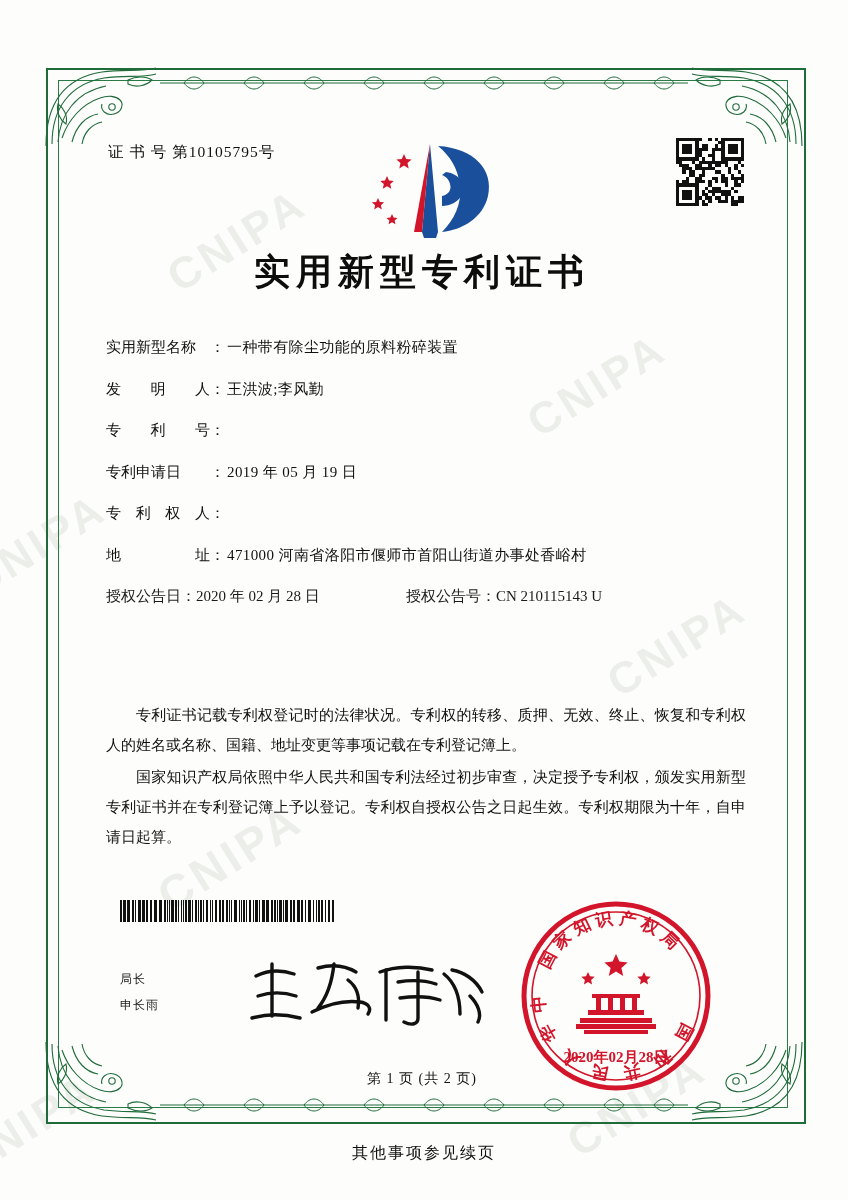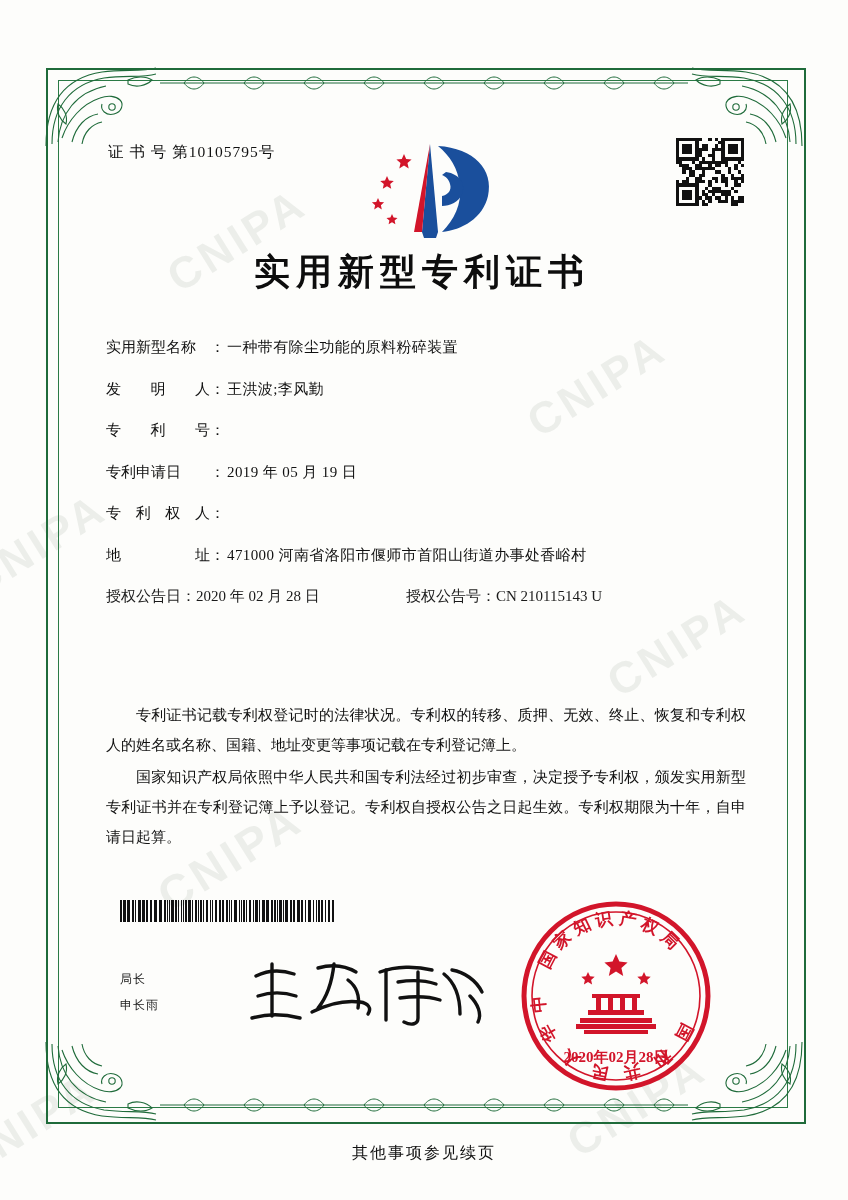--- a/index.html
+++ b/index.html
@@ -808,16 +808,17 @@
           <text transform="rotate(168 98 98)" x="98" y="26" text-anchor="middle">共</text>
           <text transform="rotate(192 98 98)" x="98" y="26" text-anchor="middle">民</text>
           <text transform="rotate(216 98 98)" x="98" y="26" text-anchor="middle">人</text>
           <text transform="rotate(241 98 98)" x="98" y="26" text-anchor="middle">华</text>
           <text transform="rotate(-96 98 98)" x="98" y="26" text-anchor="middle">中</text>
         </g>
         <text x="98" y="164" text-anchor="middle" fill="#d2152a" font-family="'Liberation Serif', serif" font-size="15" font-weight="bold" id="sealDate">2020年02月28日</text>
       </svg>
     </div>
 
+    <div class="page-no">第 1 页 (共 2 页)</div>
   </div>
 
   <div class="footer-note">其他事项参见续页</div>
 </div>
 
 </body></html>

